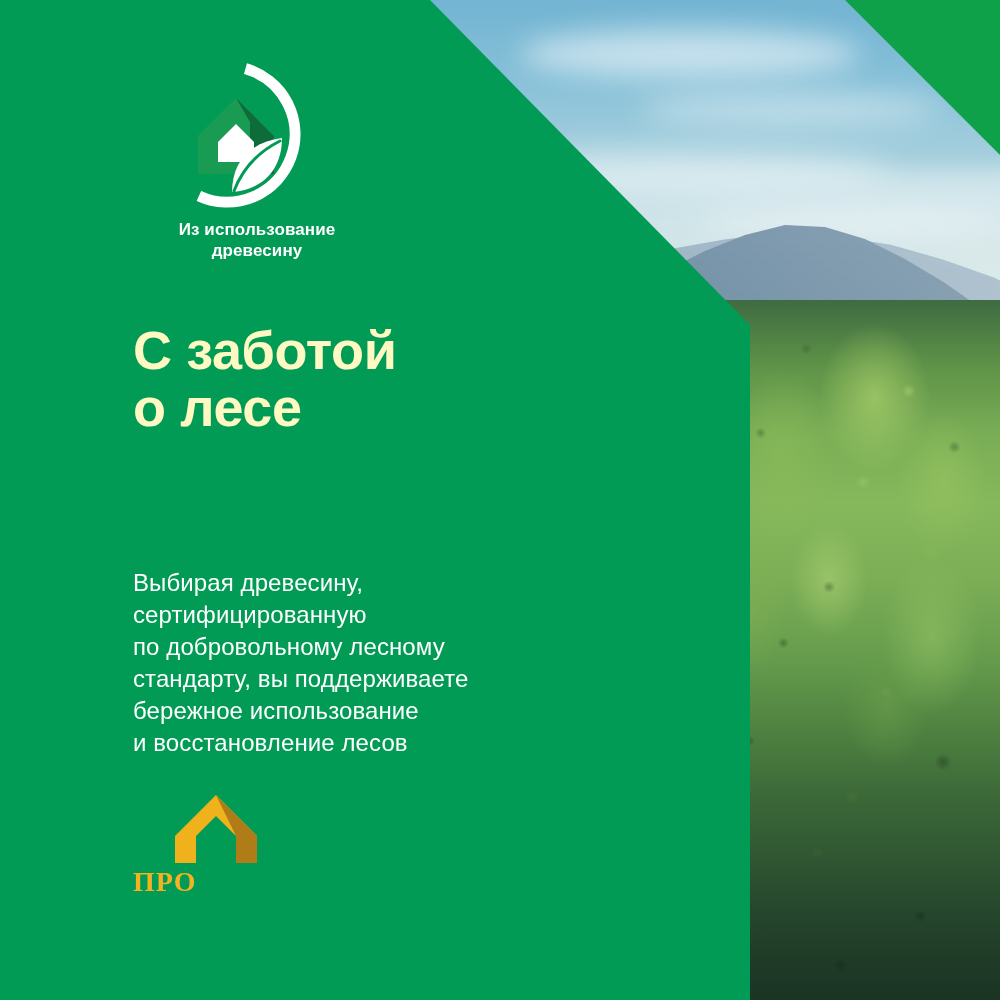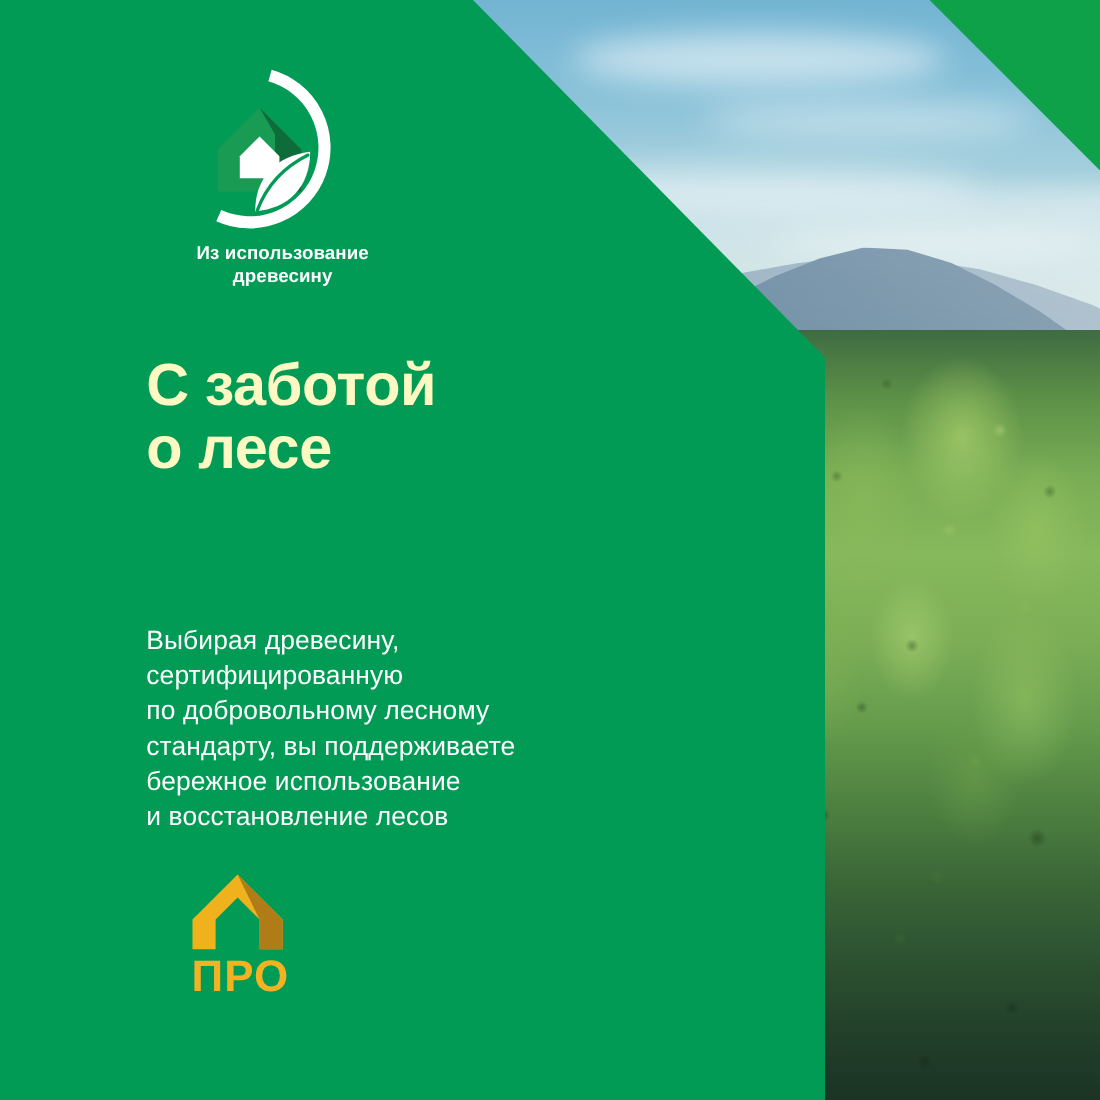--- a/index.html
+++ b/index.html
@@ -233,26 +233,26 @@
   .brand-name {
     margin-top: 6px;
     color: #ffffff;
     font-size: 46px;
     font-weight: bold;
     letter-spacing: .5px;
     line-height: 1;
   }
   .brand-sub {
     margin-top: 3px;
-    margin-left: 41px;
     color: #f4b223;
-    font-size: 40px;
+    font-size: 28px;
     font-weight: bold;
     letter-spacing: 1px;
     line-height: 1;
+    font-family: Liberation Serif, serif;
   }
 </style>
 </head>
 <body>
 
 <div id="banner">
 
   <div class="photo">
     <div class="sky"></div>
     <div class="cloud c1"></div>

